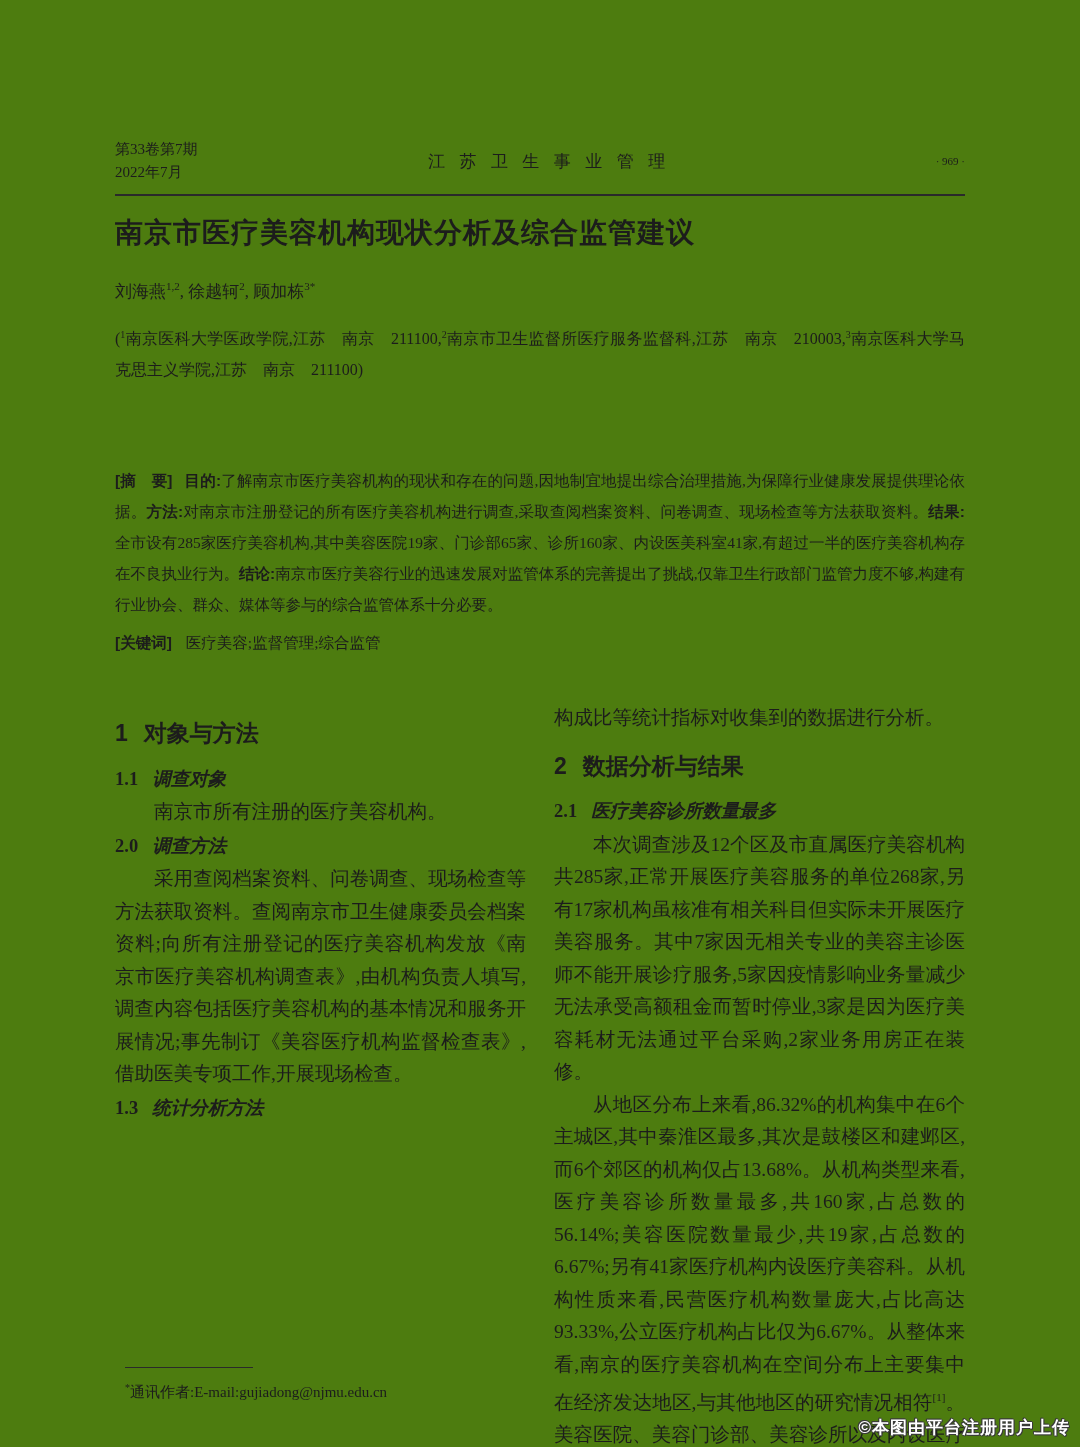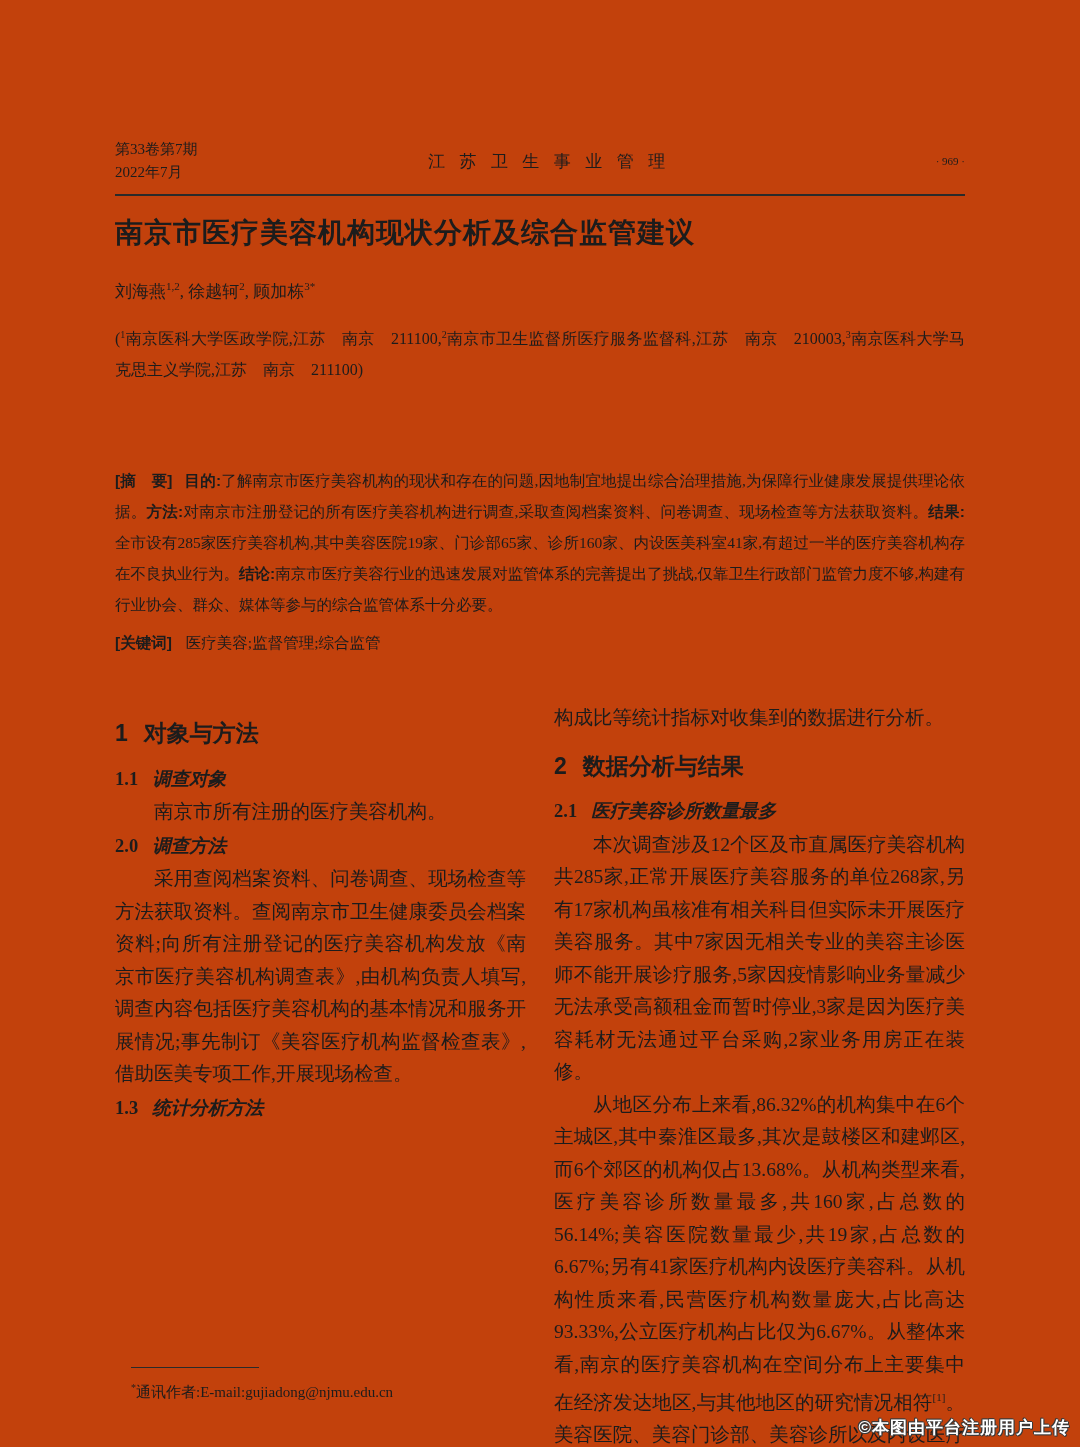--- a/index.html
+++ b/index.html
@@ -2,21 +2,21 @@
 <html><head>
 <meta charset="utf-8">
 <style>
   * { margin: 0; padding: 0; box-sizing: border-box; }
   html, body { background: #e8e8e6; }
   .page {
     position: relative;
     width: 1080px;
     height: 1447px;
     margin: 0 auto;
-    background: #c2410c;
+    background: #4d7c0f;
     color: #1c1c1c;
     font-family: "Liberation Serif", "DejaVu Serif", serif;
     padding: 138px 115px 0 115px;
     overflow: hidden;
   }
   
   .page-header {
     display: flex;
     justify-content: space-between;
     align-items: center;
@@ -97,21 +97,21 @@
     font-weight: 600;
     font-size: 18.5px;
     margin: 1px 0;
   }
   .sec-num { margin-right: 16px; font-style: normal; }
   .subsec-h .sec-num { margin-right: 14px; }
   sup.ref { font-size: 11px; }
   
   .footnote {
     position: absolute;
-    left: 16px;
+    left: 10px;
     bottom: 0;
     width: 100%;
     font-size: 15px;
     line-height: 24px;
     text-align: left;
     text-indent: 0;
   }
   .footnote-rule {
     width: 128px;
     border-top: 1.5px solid #2a2a2a;

